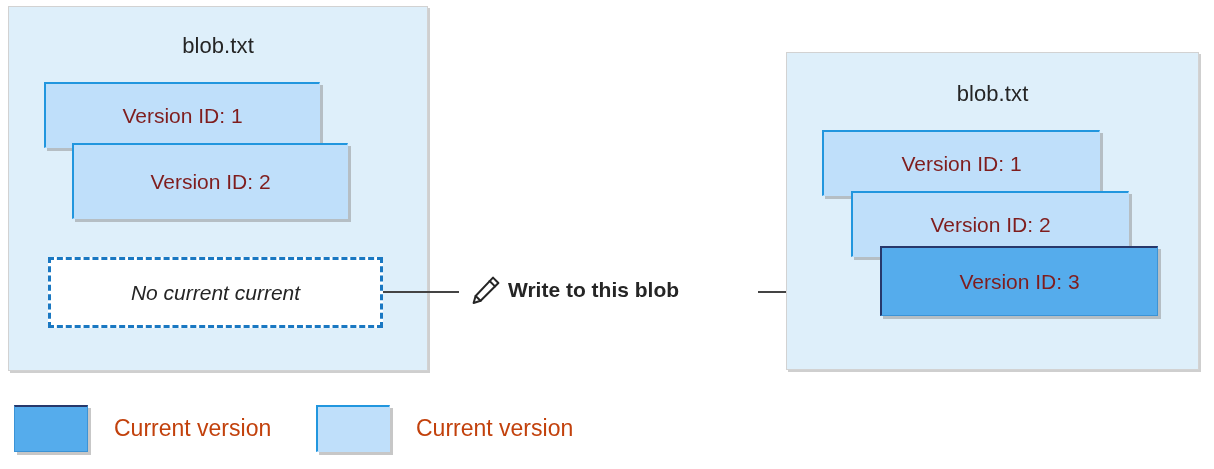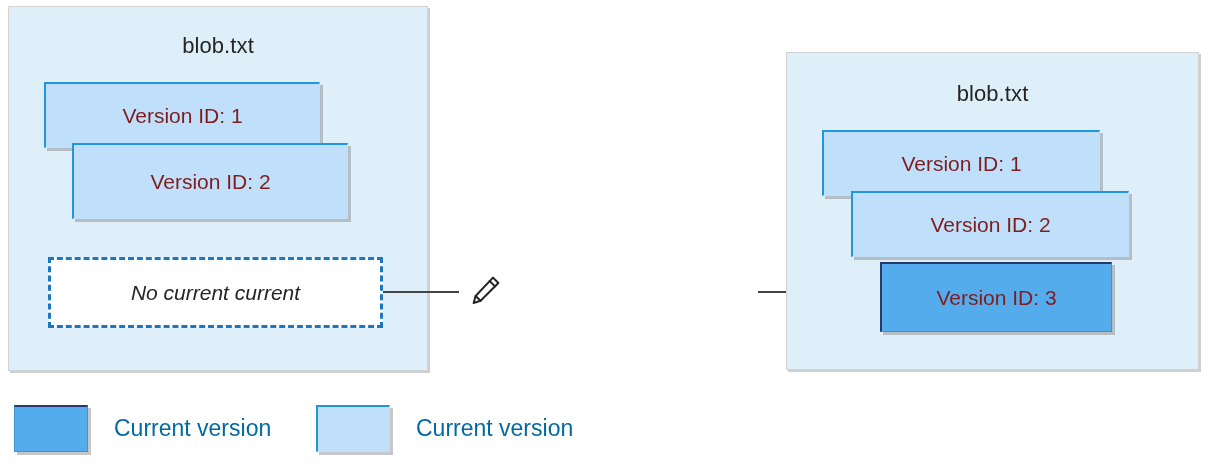--- a/index.html
+++ b/index.html
@@ -69,21 +69,21 @@
     border-left: 2px solid #27386b;
   }
 
   
   #lp-v1 { left: 44px; top: 82px;  width: 276px; height: 66px; }
   #lp-v2 { left: 72px; top: 143px; width: 276px; height: 76px; }
 
   
   #rp-v1 { left: 822px; top: 130px; width: 278px; height: 66px; }
   #rp-v2 { left: 851px; top: 191px; width: 278px; height: 66px; }
-  #rp-v3 { left: 880px; top: 262px; width: 232px; height: 70px; }
+  #rp-v3 { left: 880px; top: 246px; width: 278px; height: 70px; }
 
   
   #no-current {
     position: absolute;
     left: 48px;
     top: 257px;
     width: 335px;
     height: 71px;
     box-sizing: border-box;
     background: #ffffff;
@@ -150,21 +150,21 @@
   }
   .legend-swatch.previous {
     background: #bfdffa;
     border: 1px solid #bfdffa;
     border-top: 2px solid #2196de;
     border-left: 2px solid #2196de;
   }
   .legend-label {
     margin-left: 26px;
     font-size: 23px;
-    color: #0369a1;
+    color: #c2410c;
     white-space: nowrap;
   }
 </style>
 </head>
 <body>
 
 <div id="canvas">
 
   <div id="panel-left" class="blob-panel">
     <div class="panel-title">blob.txt</div>
@@ -180,20 +180,21 @@
   <span id="pencil-icon">
     <svg width="34" height="34" viewBox="0 0 34 34" aria-hidden="true">
       <g fill="none" stroke="#252525" stroke-width="2" stroke-linejoin="round" stroke-linecap="round">
         <path d="M25.0 3.6 L30.4 9.0 L12.6 26.8 L5.6 29.0 L7.6 22.0 Z"></path>
         <path d="M7.6 22.0 L12.6 26.8"></path>
         <path d="M21.6 7.0 L27.0 12.4"></path>
       </g>
     </svg>
   </span>
 
+  <div id="write-label">Write to this blob</div>
 
   <div id="connector-right" class="connector"></div>
   <div id="arrow-head"></div>
 
   <div id="panel-right" class="blob-panel">
     <div class="panel-title">blob.txt</div>
   </div>
 
   <div id="rp-v1" class="version-card previous">Version ID: 1</div>
   <div id="rp-v2" class="version-card previous">Version ID: 2</div>

